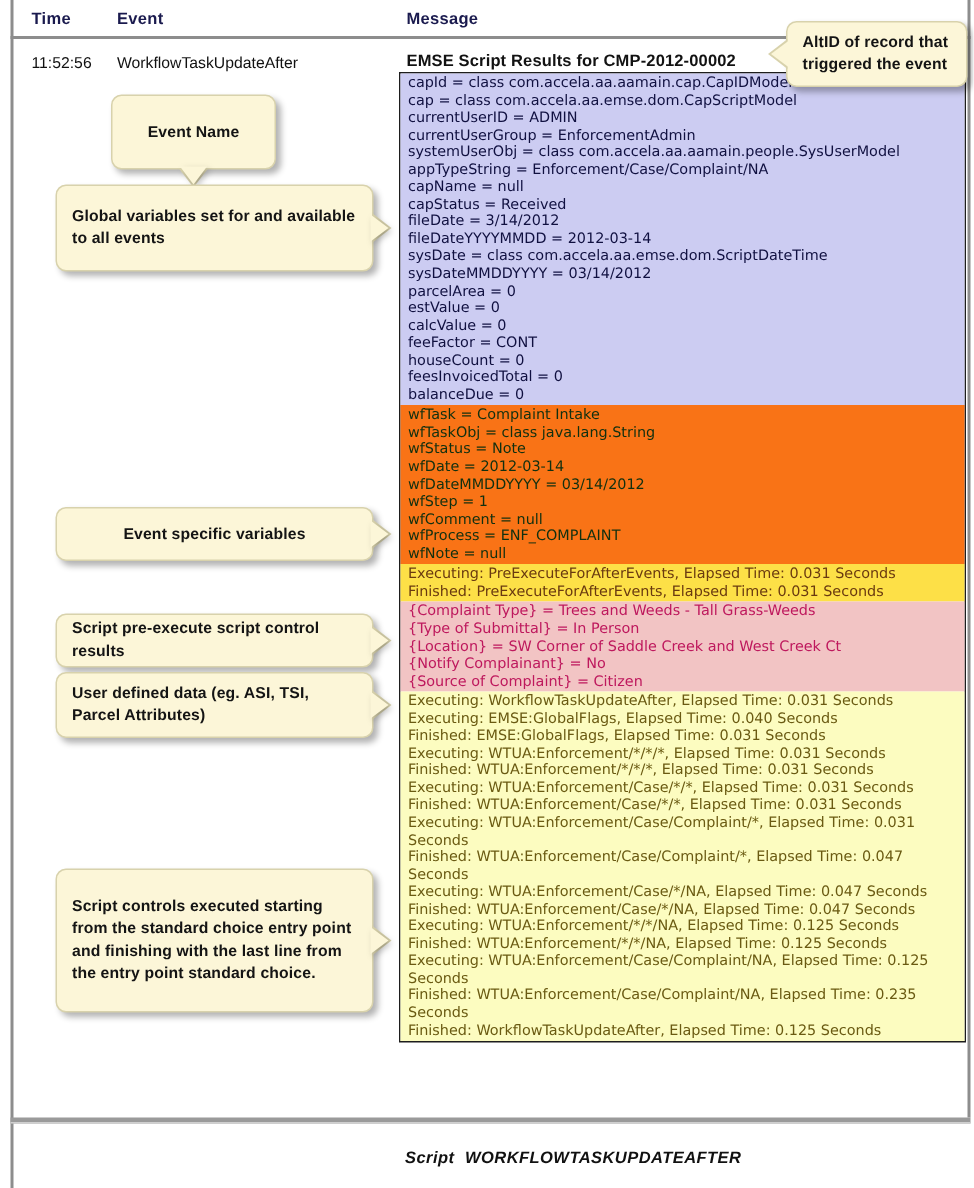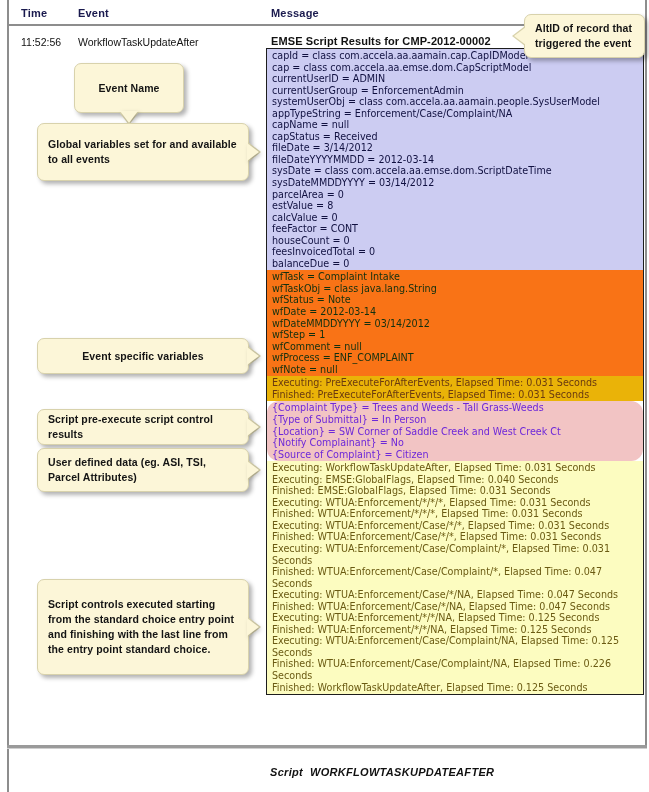--- a/index.html
+++ b/index.html
@@ -93,21 +93,21 @@
   .log-line {
     font-size: 9.6px;
     line-height: 11.55px;
     padding: 0 3px 0 5px;
     white-space: normal;
     word-break: normal;
   }
   .blk-global   { background: #ccccf2; color: #101040; }
   .blk-event    { background: #ccf2cc; color: #103010; }
   .blk-pre      { background: #fbd5b0; color: #6a3a10; }
-  .blk-userdata { background: #f2c4c4; color: #6d28d9; border-radius: 12px; }
+  .blk-userdata { background: #f2c4c4; color: #be185d; }
   .blk-controls { background: #fcfcc0; color: #6a5a12; }
 
   .blk-global .log-line,
   .blk-event .log-line,
   .blk-pre .log-line,
   .blk-userdata .log-line,
   .blk-controls .log-line {
     font-family: "DejaVu Sans", sans-serif;
   }
 
@@ -250,39 +250,39 @@
         <div class="log-line">currentUserGroup = EnforcementAdmin</div>
         <div class="log-line">systemUserObj = class com.accela.aa.aamain.people.SysUserModel</div>
         <div class="log-line">appTypeString = Enforcement/Case/Complaint/NA</div>
         <div class="log-line">capName = null</div>
         <div class="log-line">capStatus = Received</div>
         <div class="log-line">fileDate = 3/14/2012</div>
         <div class="log-line">fileDateYYYYMMDD = 2012-03-14</div>
         <div class="log-line">sysDate = class com.accela.aa.emse.dom.ScriptDateTime</div>
         <div class="log-line">sysDateMMDDYYYY = 03/14/2012</div>
         <div class="log-line">parcelArea = 0</div>
-        <div class="log-line">estValue = 8</div>
+        <div class="log-line">estValue = 0</div>
         <div class="log-line">calcValue = 0</div>
         <div class="log-line">feeFactor = CONT</div>
         <div class="log-line">houseCount = 0</div>
         <div class="log-line">feesInvoicedTotal = 0</div>
         <div class="log-line">balanceDue = 0</div>
       </div>
       <div class="log-block blk-event" style="background: #f97316;">
         <div class="log-line">wfTask = Complaint Intake</div>
         <div class="log-line">wfTaskObj = class java.lang.String</div>
         <div class="log-line">wfStatus = Note</div>
         <div class="log-line">wfDate = 2012-03-14</div>
         <div class="log-line">wfDateMMDDYYYY = 03/14/2012</div>
         <div class="log-line">wfStep = 1</div>
         <div class="log-line">wfComment = null</div>
         <div class="log-line">wfProcess = ENF_COMPLAINT</div>
         <div class="log-line">wfNote = null</div>
       </div>
-      <div class="log-block blk-pre" style="background: #eab308;">
+      <div class="log-block blk-pre" style="background: #fde047;">
         <div class="log-line">Executing: PreExecuteForAfterEvents, Elapsed Time: 0.031 Seconds</div>
         <div class="log-line">Finished: PreExecuteForAfterEvents, Elapsed Time: 0.031 Seconds</div>
       </div>
       <div class="log-block blk-userdata" style="background: rgb(242, 196, 196);">
         <div class="log-line">{Complaint Type} = Trees and Weeds - Tall Grass-Weeds</div>
         <div class="log-line">{Type of Submittal} = In Person</div>
         <div class="log-line">{Location} = SW Corner of Saddle Creek and West Creek Ct</div>
         <div class="log-line">{Notify Complainant} = No</div>
         <div class="log-line">{Source of Complaint} = Citizen</div>
       </div>
@@ -294,21 +294,21 @@
         <div class="log-line">Finished: WTUA:Enforcement/*/*/*, Elapsed Time: 0.031 Seconds</div>
         <div class="log-line">Executing: WTUA:Enforcement/Case/*/*, Elapsed Time: 0.031 Seconds</div>
         <div class="log-line">Finished: WTUA:Enforcement/Case/*/*, Elapsed Time: 0.031 Seconds</div>
         <div class="log-line">Executing: WTUA:Enforcement/Case/Complaint/*, Elapsed Time: 0.031 Seconds</div>
         <div class="log-line">Finished: WTUA:Enforcement/Case/Complaint/*, Elapsed Time: 0.047 Seconds</div>
         <div class="log-line">Executing: WTUA:Enforcement/Case/*/NA, Elapsed Time: 0.047 Seconds</div>
         <div class="log-line">Finished: WTUA:Enforcement/Case/*/NA, Elapsed Time: 0.047 Seconds</div>
         <div class="log-line">Executing: WTUA:Enforcement/*/*/NA, Elapsed Time: 0.125 Seconds</div>
         <div class="log-line">Finished: WTUA:Enforcement/*/*/NA, Elapsed Time: 0.125 Seconds</div>
         <div class="log-line">Executing: WTUA:Enforcement/Case/Complaint/NA, Elapsed Time: 0.125 Seconds</div>
-        <div class="log-line">Finished: WTUA:Enforcement/Case/Complaint/NA, Elapsed Time: 0.226 Seconds</div>
+        <div class="log-line">Finished: WTUA:Enforcement/Case/Complaint/NA, Elapsed Time: 0.235 Seconds</div>
         <div class="log-line">Finished: WorkflowTaskUpdateAfter, Elapsed Time: 0.125 Seconds</div>
       </div>
     </div>
 
   <div id="footer-script">
     <span class="kw">Script</span><span>WORKFLOWTASKUPDATEAFTER</span>
   </div>
 
   <div class="callout tail-left" id="co-altid" style="left:524px; top:14px; width:121px; height:44px;">
     <span class="txt">AltID of record that triggered the event</span>

